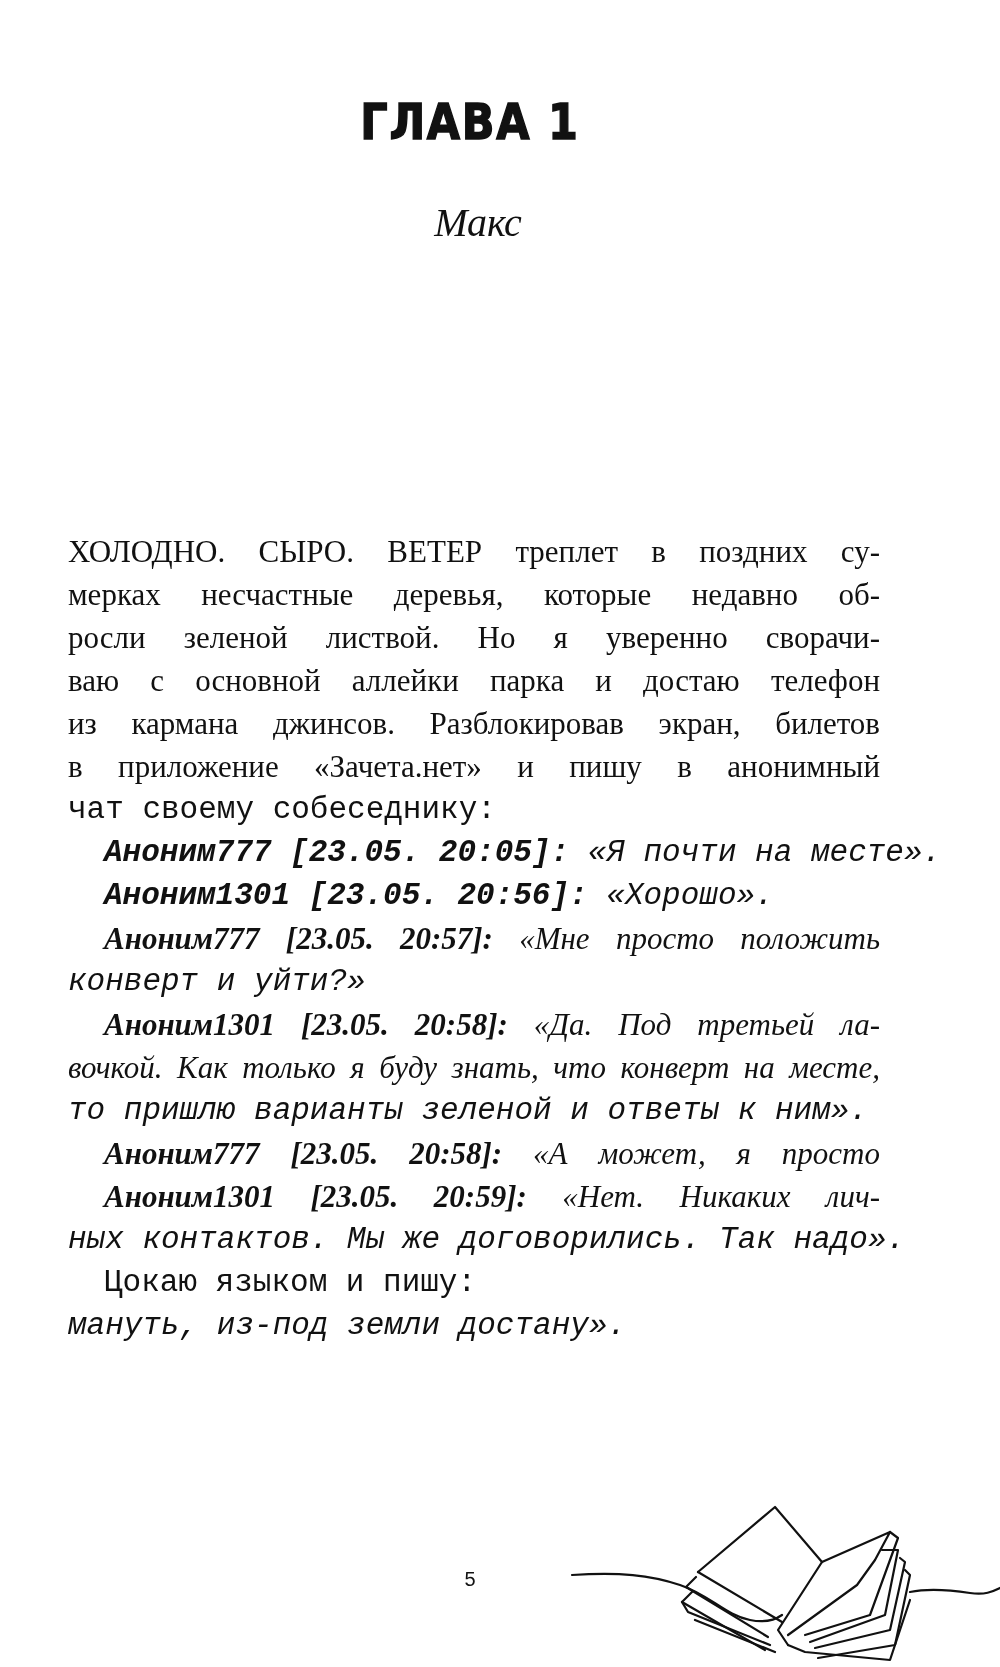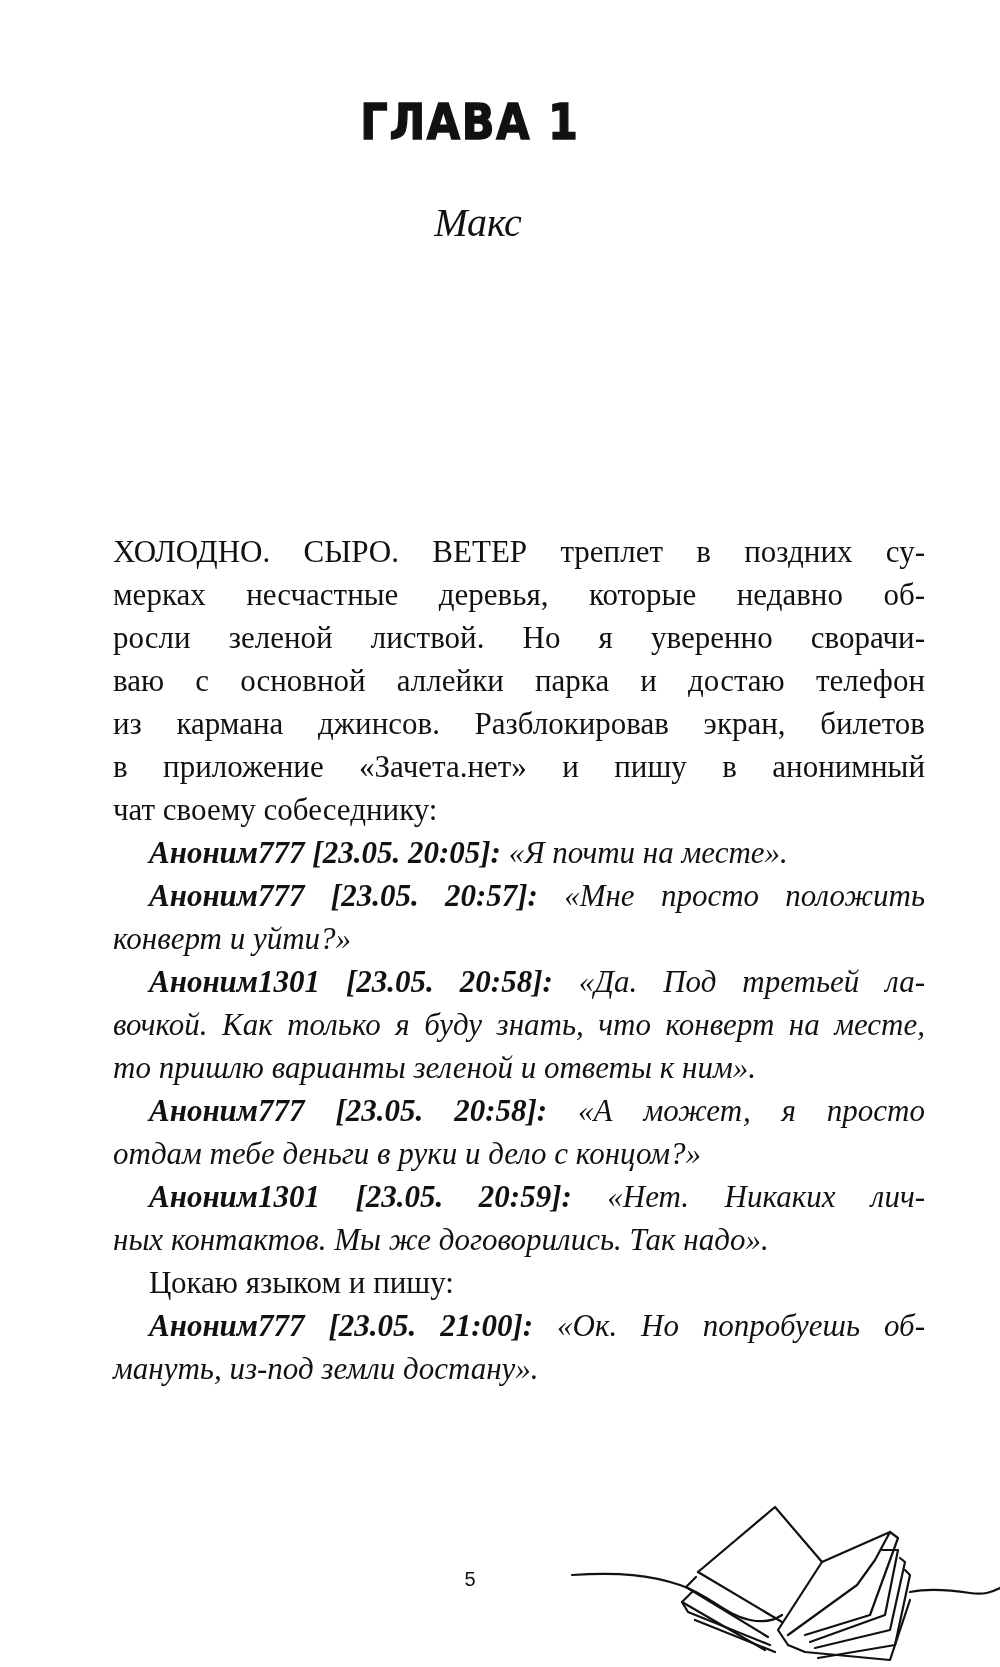--- a/index.html
+++ b/index.html
@@ -10,26 +10,26 @@
   .chapter-title {
     position: absolute; top: 92px; left: 0; width: 940px; text-align: center;
     font-family: "DejaVu Sans", "Liberation Sans", sans-serif; font-weight: 900;
     font-size: 50px; letter-spacing: 2px; transform: scaleX(0.86); transform-origin: 470px 0;
     -webkit-text-stroke: 1.5px #111; line-height: 60px;
   }
   .chapter-sub {
     position: absolute; top: 198px; left: 8px; width: 940px; text-align: center;
     font-style: italic; font-size: 40px; line-height: 50px;
   }
-  .body-text { position: absolute; left: 68px; top: 530px; width: 812px; margin-left: 45px; }
+  .body-text { position: absolute; left: 68px; top: 530px; width: 812px; }
   .line {
     height: 43px; line-height: 43px; font-size: 31px; white-space: nowrap;
     text-align: justify; text-align-last: justify; overflow: visible;
   }
-  .line.last { text-align-last: left; }
+  .line.last { text-align-last: left; font-family: Liberation Mono, monospace; }
   .line.indent { padding-left: 36px; }
   .b { font-weight: bold; font-style: italic; }
   .i { font-style: italic; }
   .page-number {
     position: absolute; top: 1568px; left: 460px; width: 20px; text-align: center;
     font-family: "Liberation Sans", sans-serif; font-size: 20px;
   }
   .book-art { position: absolute; left: 560px; top: 1480px; width: 440px; height: 187px; }
 </style>
 </head>
@@ -41,36 +41,35 @@
 <div class="body-text">
   <div class="line">ХОЛОДНО. СЫРО. ВЕТЕР треплет в поздних су-</div>
   <div class="line">мерках несчастные деревья, которые недавно об-</div>
   <div class="line">росли зеленой листвой. Но я уверенно сворачи-</div>
   <div class="line">ваю с основной аллейки парка и достаю телефон</div>
   <div class="line">из кармана джинсов. Разблокировав экран, билетов</div>
   <div class="line">в приложение «Зачета.нет» и пишу в анонимный</div>
   <div class="line last">чат своему собеседнику:</div>
 
   <div class="line indent last"><span class="b">Аноним777 [23.05. 20:05]:</span> <span class="i">«Я почти на месте».</span></div>
+  <div class="line indent last"><span class="b">Аноним1301 [23.05. 20:56]:</span> <span class="i">«Хорошо».</span></div>
   <div class="line indent"><span class="b">Аноним777 [23.05. 20:57]:</span> <span class="i">«Мне просто положить</span></div>
   <div class="line last i">конверт и уйти?»</div>
 
   <div class="line indent"><span class="b">Аноним1301 [23.05. 20:58]:</span> <span class="i">«Да. Под третьей ла-</span></div>
   <div class="line i">вочкой. Как только я буду знать, что конверт на месте,</div>
   <div class="line last i">то пришлю варианты зеленой и ответы к ним».</div>
 
   <div class="line indent"><span class="b">Аноним777 [23.05. 20:58]:</span> <span class="i">«А может, я просто</span></div>
-  <div class="line last i">отдам тебе деньги в руки и дело с концом?»</div>
 
   <div class="line indent"><span class="b">Аноним1301 [23.05. 20:59]:</span> <span class="i">«Нет. Никаких лич-</span></div>
   <div class="line last i">ных контактов. Мы же договорились. Так надо».</div>
 
   <div class="line indent last">Цокаю языком и пишу:</div>
 
-  <div class="line indent"><span class="b">Аноним777 [23.05. 21:00]:</span> <span class="i">«Ок. Но попробуешь об-</span></div>
   <div class="line last i">мануть, из-под земли достану».</div>
 </div>
 
 <div class="page-number">5</div>
 
 <svg class="book-art" viewBox="0 0 440 187" fill="none" stroke="#111" stroke-width="2.2" stroke-linecap="round" stroke-linejoin="round">
 
   <path d="M12 95 C60 92 90 95 120 105 C150 115 165 135 190 140 C205 143 215 140 222 135"></path>
 
   <path d="M138 92 L215 27 L262 82"></path>

